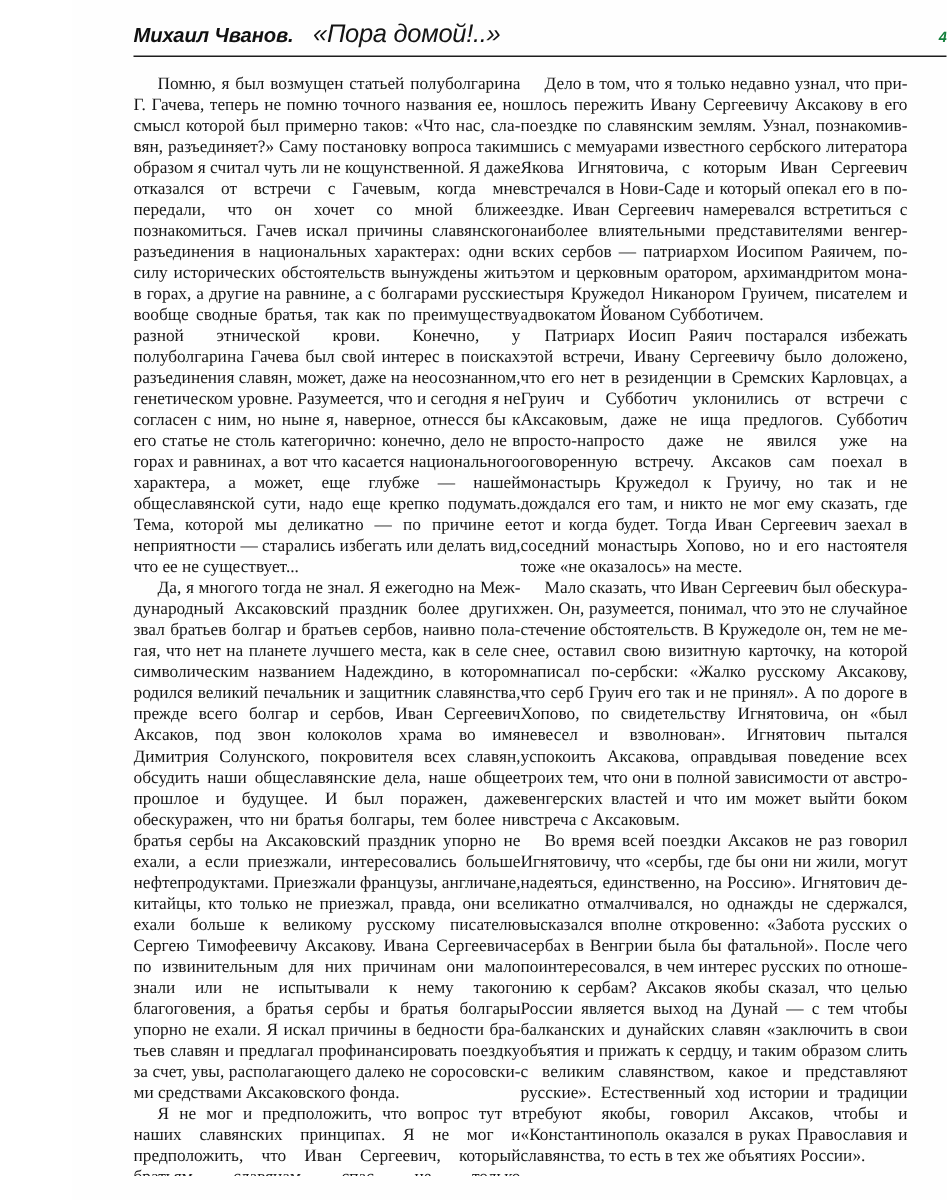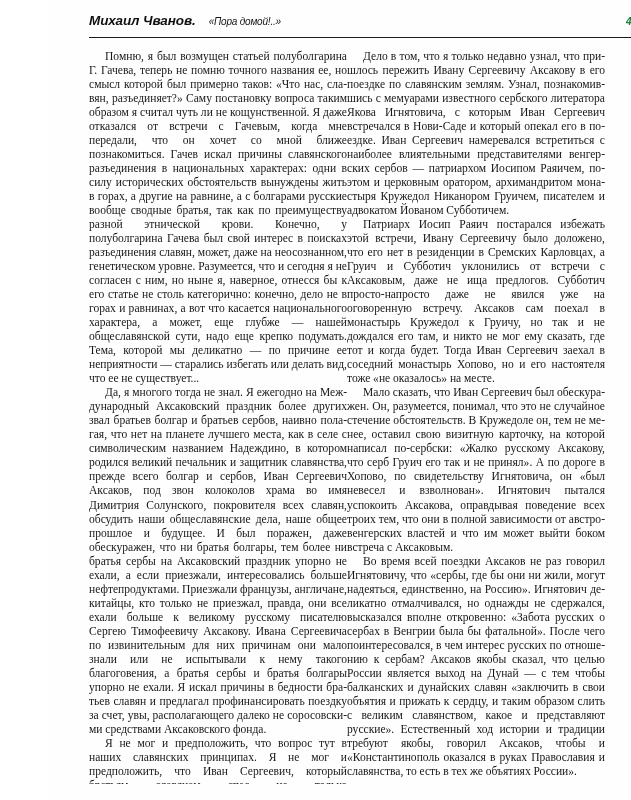--- a/index.html
+++ b/index.html
@@ -49,21 +49,21 @@
     font-family: "Liberation Sans", "DejaVu Sans", sans-serif;
     font-weight: bold;
     font-style: italic;
     font-size: 13.5px;
     letter-spacing: -0.1px;
     color: #111;
   }
   .work-title {
     font-family: "Liberation Sans", "DejaVu Sans", sans-serif;
     font-style: italic;
-    font-size: 10px;
+    font-size: 17px;
     margin-left: 13px;
     color: #141414;
     letter-spacing: -0.2px;
   }
   .page-number {
     font-family: Liberation Sans, sans-serif;
     font-style: italic;
     font-weight: bold;
     font-size: 10px;
     color: #15803d;

